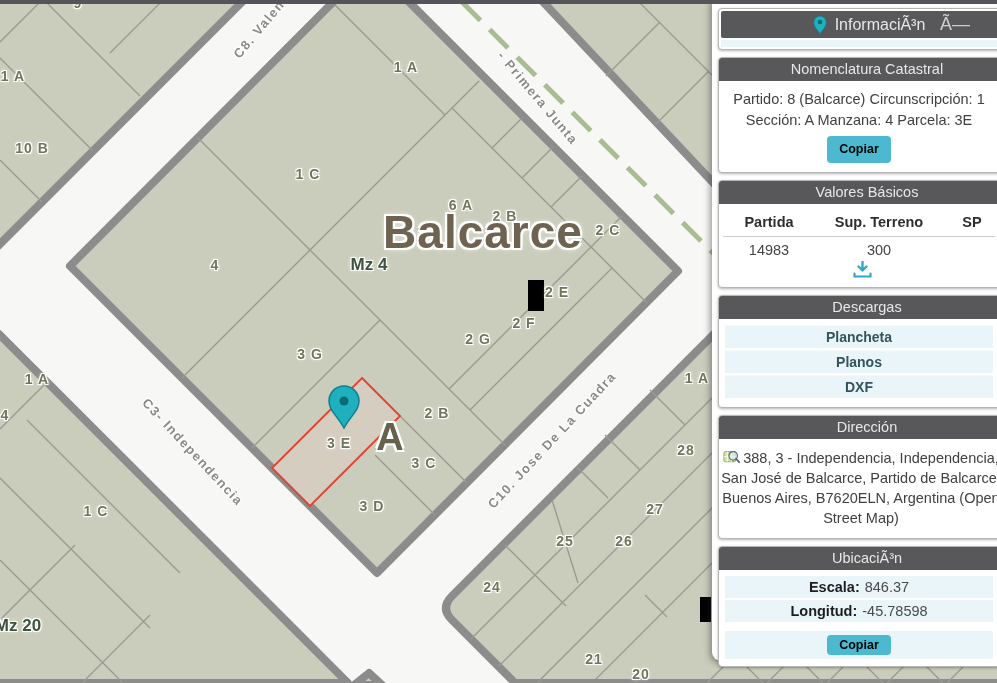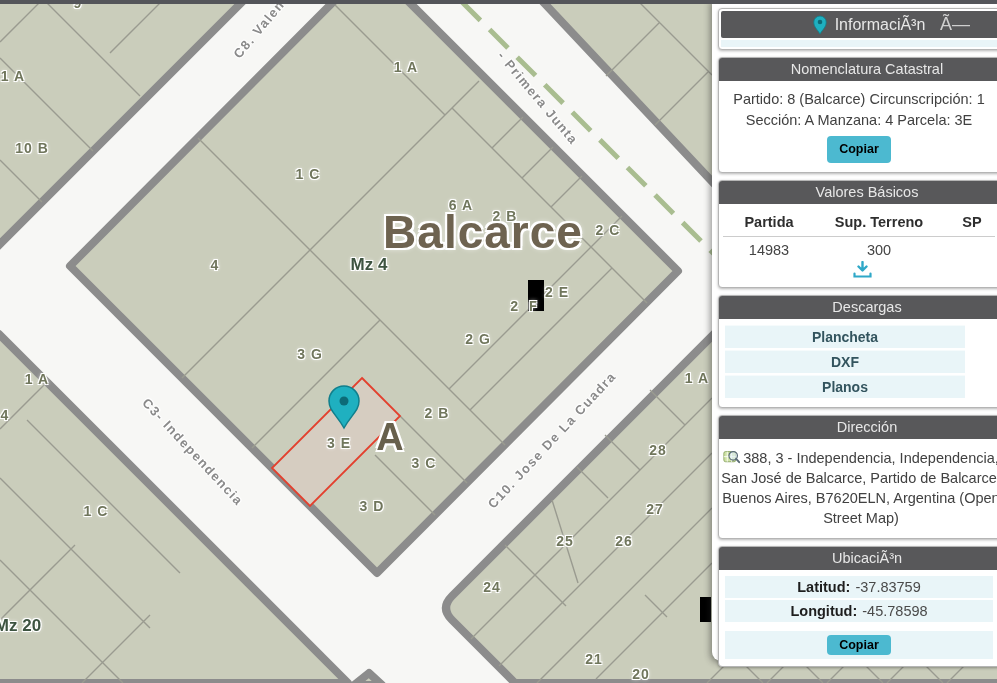--- a/index.html
+++ b/index.html
@@ -40,21 +40,21 @@
   .vrow{display:flex;}
   .vrow span{display:inline-block;text-align:center;}
   .vrow span:nth-child(1){width:92px;}
   .vrow span:nth-child(2){width:128px;}
   .vrow span:nth-child(3){width:58px;}
   .vhead{font-weight:bold;color:#2e2e2e;padding:4px 0 6px 0;}
   .vsep{border-top:1px solid #ccc;width:272px;margin:0 0 5px 0;}
   .vvals{color:#444;}
   .vdl{text-align:center;width:278px;padding-top:3px;}
   .listbody{padding:6px 0 7px 0;}
-  .dl-row{width:240px;margin:0 0 2px 6px;background:var(--rowBg,#e9f5f8);text-align:center;
+  .dl-row{width:268px;margin:0 0 2px 6px;background:var(--rowBg,#e9f5f8);text-align:center;
           font-size:14px;font-weight:600;color:#33545e;line-height:22px;border-top:1px solid #f6fbfc;cursor:pointer;}
   .dir-body{padding:9px 2px 10px 2px;width:280px;text-align:center;font-size:14.5px;color:#414141;line-height:20px;}
   .dir-body svg{vertical-align:-3px;margin-right:3px;}
   .kv{width:268px;margin:0 0 2px 6px;background:var(--rowBg,#e9f5f8);text-align:center;
       font-size:14.5px;line-height:22px;}
   .kv .k{font-weight:bold;color:#1e1e1e;margin-right:5px;}
   .kv .v{color:#4a4a4a;}
   .copy-row{width:268px;margin:0 0 0 6px;background:var(--rowBg,#e9f5f8);text-align:center;padding:2px 0 4px 0;}
   .copy-row .btn{margin-top:2px;}
 </style>
@@ -112,32 +112,32 @@
       <span class="lbl p" style="left: 78px; top: 3px;">9</span>
       <span class="lbl p" style="left: 13px; top: 76px;">1 A</span>
       <span class="lbl p" style="left: 32px; top: 148px;">10 B</span>
       <span class="lbl p" style="left: 406px; top: 67px;">1 A</span>
       <span class="lbl p" style="left: 308px; top: 174px;">1 C</span>
       <span class="lbl p" style="left: 461px; top: 205px;">6 A</span>
       <span class="lbl p" style="left: 505px; top: 216px;">2 B</span>
       <span class="lbl p" style="left: 608px; top: 230px;">2 C</span>
       <span class="lbl p" style="left: 215px; top: 265px;">4</span>
       <span class="lbl p" style="left: 557px; top: 292px;">2 E</span>
-      <span class="lbl p" style="left: 524px; top: 307px; font-family: Liberation Mono, monospace;">2 F</span>
+      <span class="lbl p" style="left: 524px; top: 323px;">2 F</span>
       <span class="lbl p" style="left: 478px; top: 339px;">2 G</span>
       <span class="lbl p" style="left: 310px; top: 354px;">3 G</span>
       <span class="lbl p" style="left: 437px; top: 413px;">2 B</span>
       <span class="lbl p" style="left: 339px; top: 443px;">3 E</span>
       <span class="lbl p" style="left: 424px; top: 463px;">3 C</span>
       <span class="lbl p" style="left: 372px; top: 506px;">3 D</span>
       <span class="lbl p" style="left: 37px; top: 379px;">1 A</span>
       <span class="lbl p" style="left: 5px; top: 415px;">4</span>
       <span class="lbl p" style="left: 96px; top: 511px;">1 C</span>
       <span class="lbl p" style="left: 697px; top: 378px;">1 A</span>
-      <span class="lbl p" style="left: 658px; top: 450px;">28</span>
+      <span class="lbl p" style="left: 686px; top: 450px;">28</span>
       <span class="lbl p" style="left: 655px; top: 509px;">27</span>
       <span class="lbl p" style="left: 624px; top: 541px;">26</span>
       <span class="lbl p" style="left: 565px; top: 541px;">25</span>
       <span class="lbl p" style="left: 492px; top: 587px;">24</span>
       <span class="lbl p" style="left: 594px; top: 659px;">21</span>
       <span class="lbl p" style="left: 641px; top: 674px;">20</span>
       <span class="lbl city" style="left: 483px; top: 232px;">Balcarce</span>
       <span class="lbl mz" style="left: 369px; top: 265px;">Mz 4</span>
       <span class="lbl mz" style="left: 18px; top: 626px;">Mz 20</span>
       <span class="lbl zone" style="left: 390px; top: 437px;">A</span>
@@ -190,41 +190,41 @@
             <path d="M 1.5,12.5 V 15.5 H 17.5 V 12.5" stroke="#2fa8c8" stroke-width="2.2" fill="none" stroke-linecap="round"></path>
           </svg>
         </div>
       </div>
     </div>
 
     <div class="panel">
       <div class="hdr">Descargas</div>
       <div class="listbody">
           <div class="dl-row">Plancheta</div>
+          <div class="dl-row">Planos</div>
           <div class="dl-row">DXF</div>
-          <div class="dl-row">Planos</div>
         </div>
     </div>
 
     <div class="panel">
       <div class="hdr">Dirección</div>
       <div class="dir-body">
         <svg width="17" height="17" viewBox="0 0 20 20">
           <rect x="1" y="3" width="14" height="12" rx="2" fill="#cfe3a6" stroke="#86a25d" stroke-width="1"></rect>
           <path d="M 5,3 L 5,15 M 10,3 L 10,15 M 1,9 L 15,9" stroke="#ffffff" stroke-width="1"></path>
           <circle cx="12" cy="8" r="5" fill="rgba(225,238,246,0.65)" stroke="#5a6b77" stroke-width="1.4"></circle>
           <path d="M 15.5,11.5 L 19,15.5" stroke="#5a6b77" stroke-width="2.2" stroke-linecap="round"></path>
         </svg><span>388, 3 - Independencia, Independencia, San José de Balcarce, Partido de Balcarce, Buenos Aires, B7620ELN, Argentina (Open Street Map)</span>
       </div>
     </div>
 
     <div class="panel">
       <div class="hdr">UbicaciÃ³n</div>
       <div class="listbody">
-          <div class="kv"><span class="k">Latitud:</span><span class="v">-37.83759</span></div>
+          <div class="kv"><span class="k">Escala:</span><span class="v">846.37</span></div>
           <div class="kv"><span class="k">Longitud:</span><span class="v">-45.78598</span></div>
         </div>
       <div class="copy-row" style="margin-bottom:7px;">
         <span class="btn">Copiar</span>
       </div>
     </div>
 
   </div>
 
   <div class="topbar"></div>

